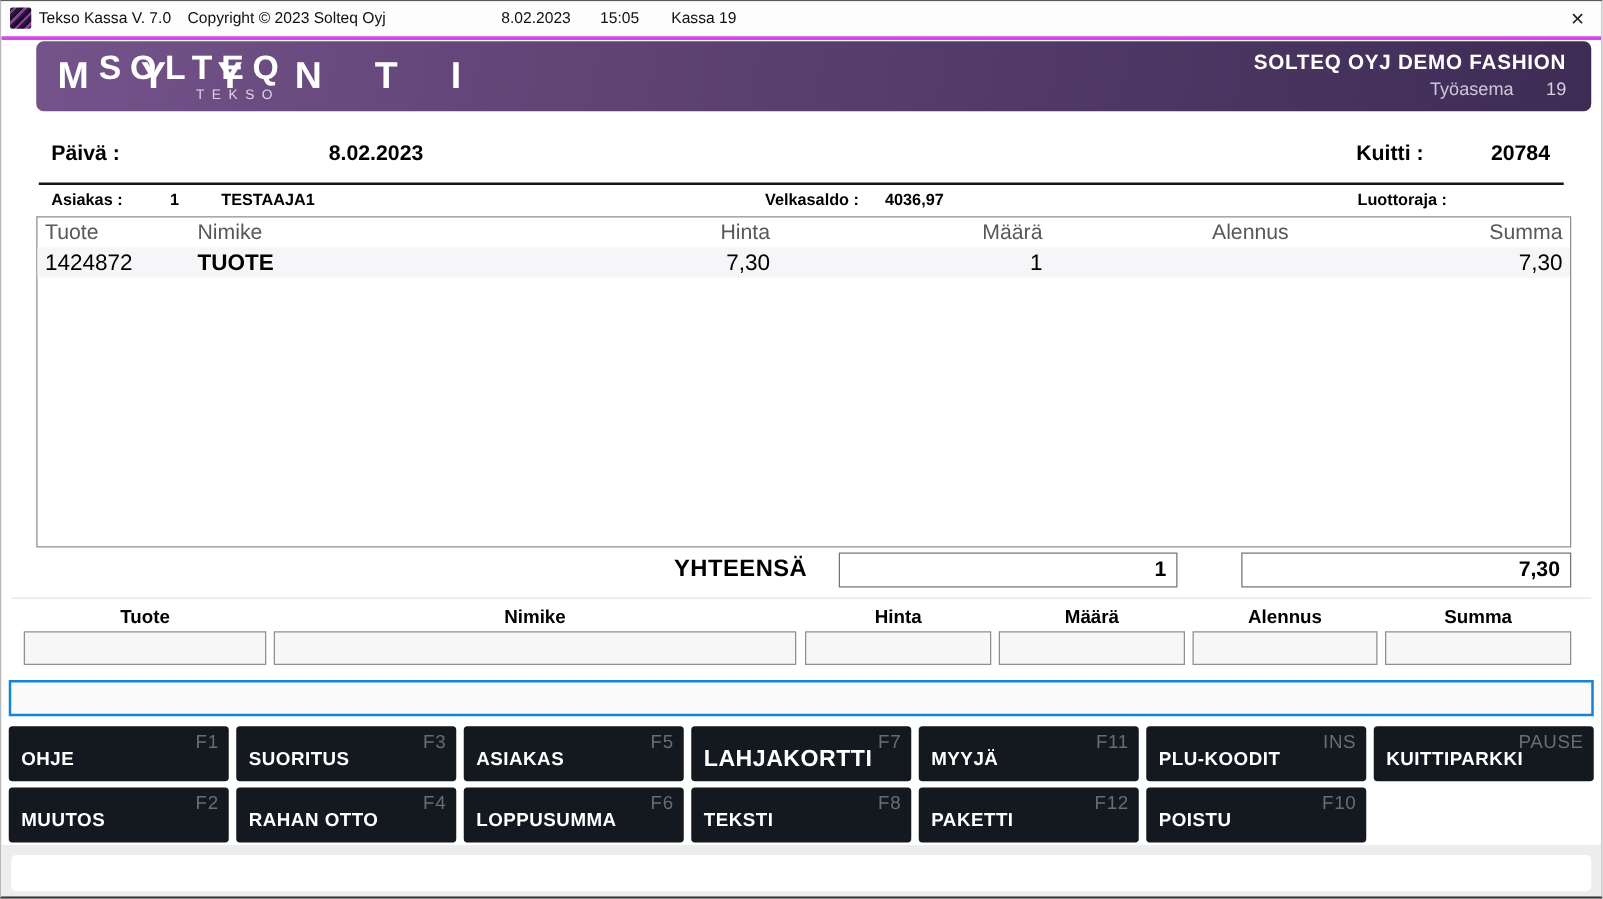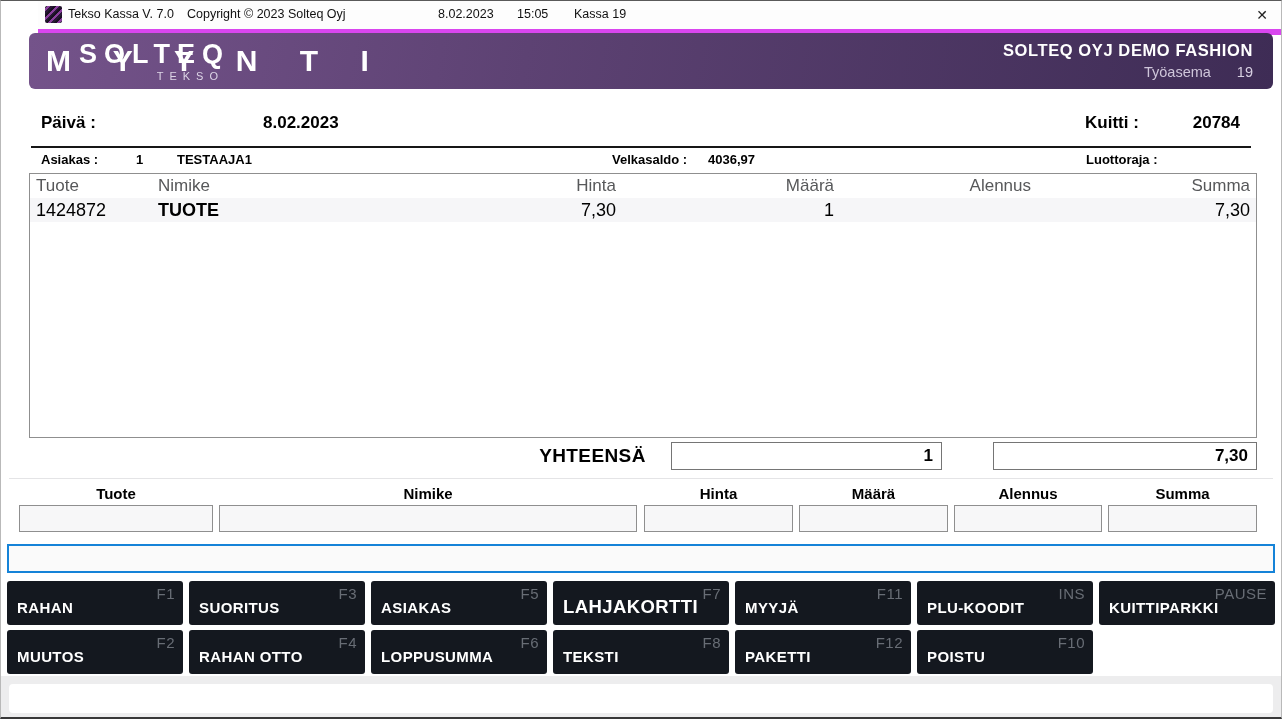--- a/index.html
+++ b/index.html
@@ -3,21 +3,21 @@
 <meta charset="utf-8">
 <style>
   html,body{margin:0;padding:0;background:#d6d6d6;}
   .window{
     position:relative;width:1282px;height:719px;box-sizing:border-box;
     background:#ffffff;font-family:"Liberation Sans",sans-serif;
     border-top:1px solid #5a5a5a;border-left:1px solid #b9b9b9;border-right:1px solid #b9b9b9;
     border-bottom:2px solid #383838;overflow:hidden;
   }
   
-  .titlebar{position:absolute;top:0;left:0;right:0;height:28px;background:#fdfdfd;border-bottom:6px solid #d946ef;margin-left:37px;}
+  .titlebar{position:absolute;top:0;left:0;right:0;height:28px;background:#fdfdfd;border-bottom:3px solid #d946ef;}
   .titlebar span{position:absolute;top:6px;font-size:12.5px;color:#111;white-space:nowrap;}
   .app-icon{position:absolute;left:7px;top:5px;width:17px;height:17px;border-radius:2px;
     background:repeating-linear-gradient(135deg,#1a1023 0 2px,#8b3f9e 2px 4px,#2a1838 4px 6px);}
   .tb-title{left:30px;} .tb-copy{left:149px;} .tb-date{left:400px;} .tb-time{left:479px;} .tb-reg{left:536px;}
   .tb-close{position:absolute;right:6px;top:2px;width:26px;height:24px;text-align:center;line-height:24px;
     font-size:14px;color:#222;cursor:pointer;}
   
   .header{position:absolute;top:32px;left:8px;right:8px;height:56px;border-radius:6px;
     background:linear-gradient(100deg,var(--header-gradient-start,#74538a) 0%,#5d4273 40%,var(--header-gradient-end,#3e2c55) 100%);
     display:flex;align-items:center;color:#fff;margin-left:20px;}
@@ -168,21 +168,21 @@
   </div>
   <div class="fgroup fg6">
     <label>Summa</label>
     <input value="" style="">
   </div>
 
   <input class="command-input" autofocus="" value="" style="">
 
   <div class="fkeys">
     <div class="fk">
-      <span class="fk-label">RAHAN</span>
+      <span class="fk-label">OHJE</span>
       <span class="fk-key">F1</span>
     </div>
     <div class="fk">
       <span class="fk-label">SUORITUS</span>
       <span class="fk-key">F3</span>
     </div>
     <div class="fk">
       <span class="fk-label">ASIAKAS</span>
       <span class="fk-key">F5</span>
     </div>

